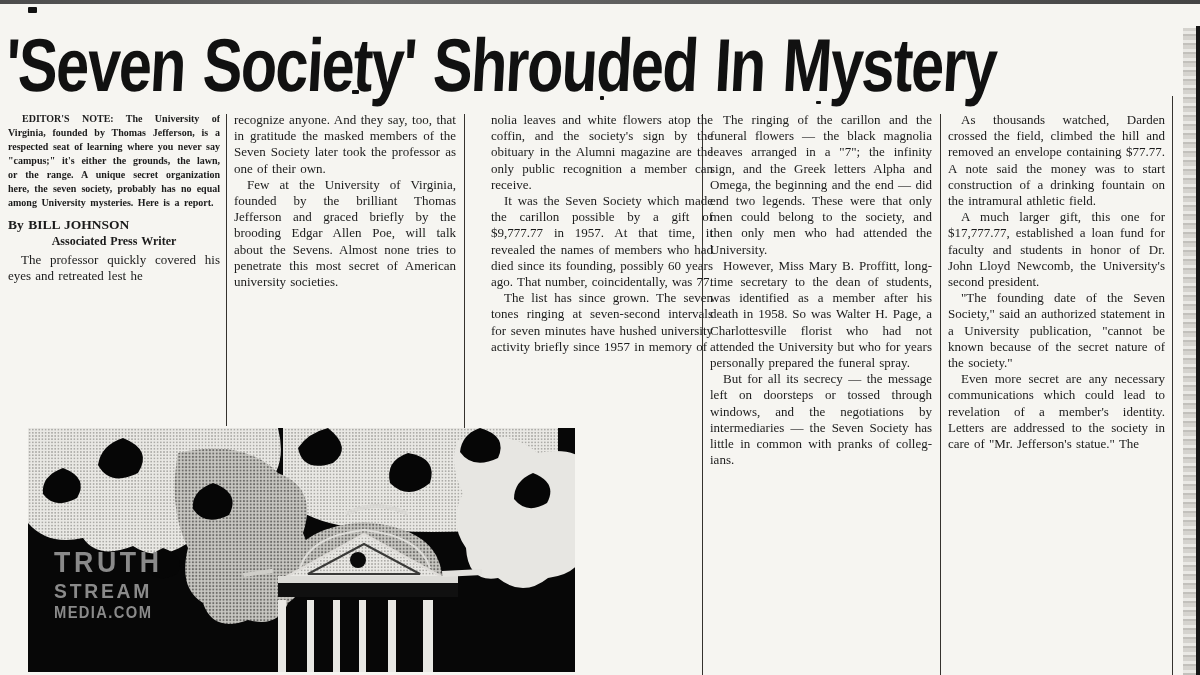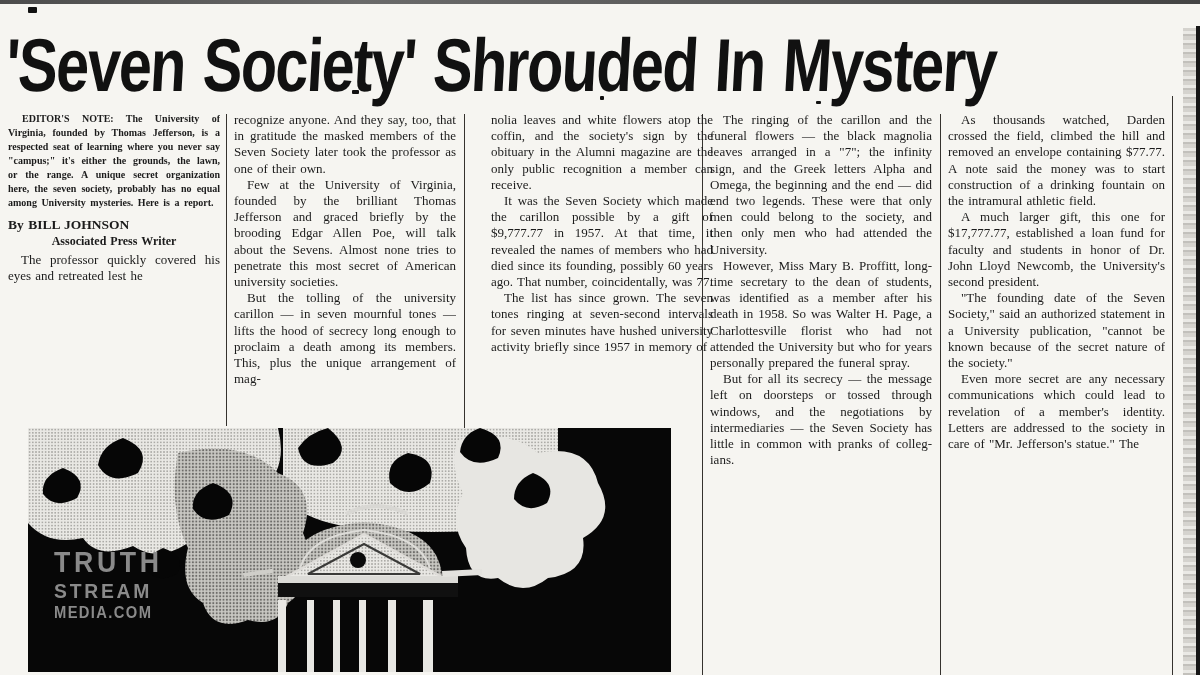--- a/index.html
+++ b/index.html
@@ -29,21 +29,21 @@
   .para.byline-sub{text-align:center;font-weight:bold;font-size:12px;line-height:16px;text-indent:0;margin-bottom:3px;}
   .para.lead{text-indent:0;}
   .rule{position:absolute;width:1px;background:#35322e;}
   .edge-noise{
     position:absolute;left:1183px;top:28px;width:13px;height:647px;
     background:repeating-linear-gradient(0deg,#b9b7b2 0 2px,#e8e7e3 2px 5px,#cfcdc8 5px 9px);
     opacity:.85;
   }
   .edge-black{position:absolute;left:1196px;top:26px;width:4px;height:649px;background:#161616;}
   .photo{
-    position:absolute;left:28px;top:428px;width:643px;height:244px;
+    position:absolute;left:28px;top:428px;width:547px;height:244px;
     background:#0f172a;overflow:hidden;
   }
   .photo svg{display:block;}
   .watermark{
     position:absolute;left:26px;top:120px;
     font-family:"Liberation Sans", sans-serif;font-weight:bold;color:#8a8a8a;
     transform:scaleX(0.92);transform-origin:left top;line-height:1;
   }
   .wm1{font-size:29px;letter-spacing:4px;}
   .wm2{font-size:21px;letter-spacing:3px;margin-top:3px;}
@@ -72,21 +72,20 @@
 
   <div class="col" style="left:8px;width:212px;height:308px;">
       <p class="para note">EDITOR'S NOTE: The University of Virginia, founded by Thomas Jefferson, is a respected seat of learning where you never say "campus;" it's either the grounds, the lawn, or the range. A unique secret organization here, the seven society, probably has no equal among University mysteries. Here is a report.</p>
       <p class="para byline">By BILL JOHNSON</p>
       <p class="para byline-sub">Associated Press Writer</p>
       <p class="para body">The professor quickly covered his eyes and retreated lest he</p>
     </div>
   <div class="col" style="left:234px;width:222px;height:314px;">
       <p class="para no-indent">recognize anyone. And they say, too, that in gratitude the masked members of the Seven Society later took the professor as one of their own.</p>
       <p class="para body">Few at the University of Virginia, founded by the brilliant Thomas Jefferson and graced briefly by the brooding Edgar Allen Poe, will talk about the Sevens. Almost none tries to penetrate this most secret of American university societies.</p>
-      <p class="para body">But the tolling of the university carillon — in seven mournful tones — lifts the hood of secrecy long enough to proclaim a death among its members. This, plus the unique arrangement of mag-</p>
     </div>
   <div class="col" style="left:472px;width:222px;height:316px;margin-left:19px;">
       <p class="para no-indent">nolia leaves and white flowers atop the coffin, and the society's sign by the obituary in the Alumni magazine are the only public recognition a member can receive.</p>
       <p class="para body">It was the Seven Society which made the carillon possible by a gift of $9,777.77 in 1957. At that time, it revealed the names of members who had died since its founding, possibly 60 years ago. That number, coincidentally, was 77.</p>
       <p class="para body">The list has since grown. The seven tones ringing at seven-second intervals for seven minutes have hushed university activity briefly since 1957 in memory of</p>
     </div>
   <div class="col" style="left:710px;width:222px;height:563px;">
       <p class="para body">The ringing of the carillon and the funeral flowers — the black magnolia leaves arranged in a "7"; the infinity sign, and the Greek letters Alpha and Omega, the beginning and the end — did end two legends. These were that only men could belong to the society, and then only men who had attended the University.</p>
       <p class="para body">However, Miss Mary B. Proffitt, long-time secretary to the dean of students, was identified as a member after his death in 1958. So was Walter H. Page, a Charlottesville florist who had not attended the University but who for years personally prepared the funeral spray.</p>
       <p class="para body">But for all its secrecy — the message left on doorsteps or tossed through windows, and the negotiations by intermediaries — the Seven Society has little in common with pranks of colleg-ians.</p>

